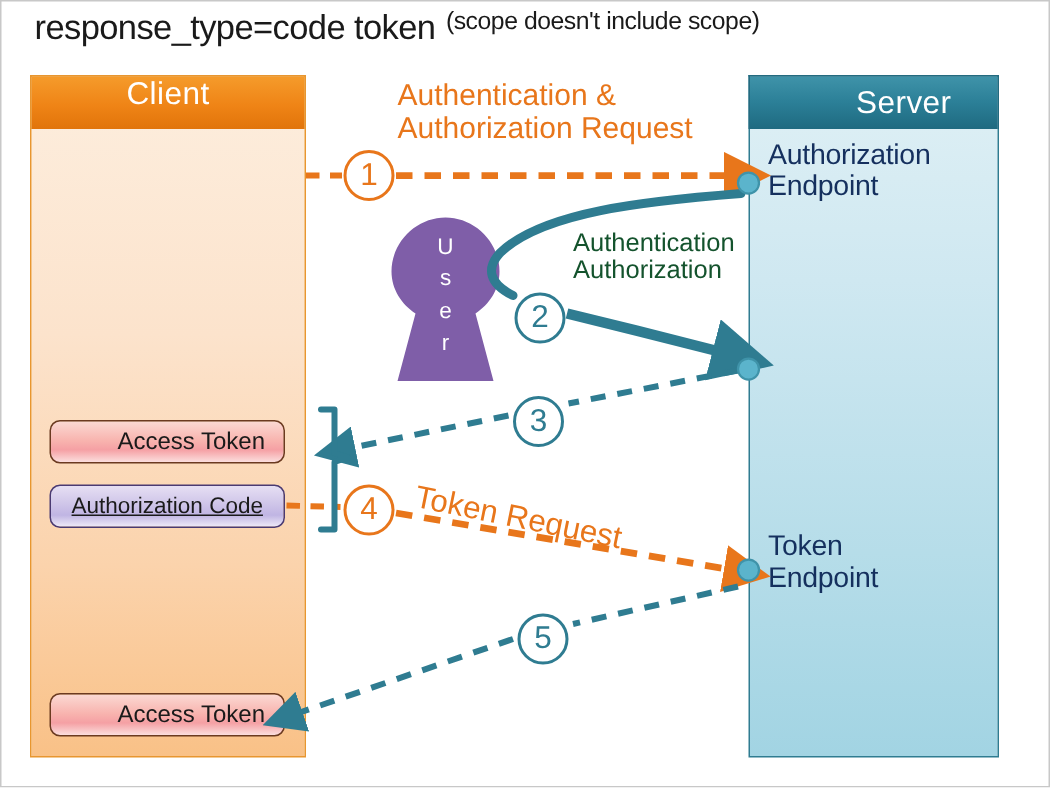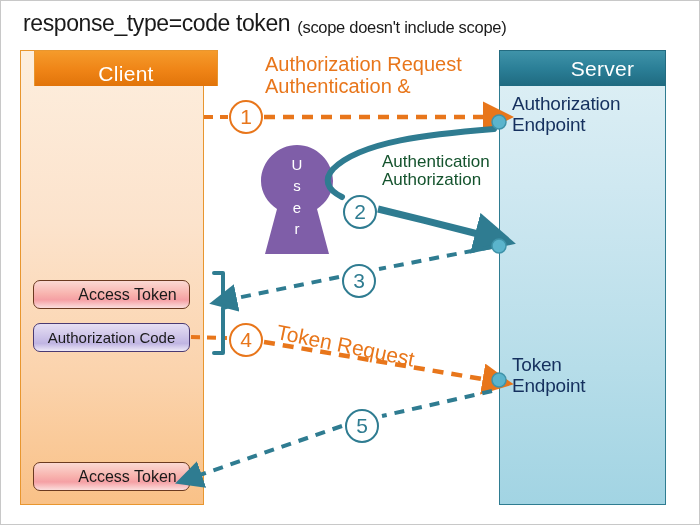--- a/index.html
+++ b/index.html
@@ -19,21 +19,21 @@
   }
 
   
   #title-bar {
     position: absolute;
     left: 22px;
     top: 4px;
     width: 660px;
     height: 32px;
     display: flex;
-    align-items: flex-end;
+    align-items: flex-start;
     white-space: nowrap;
   }
   #title-main {
     font-size: 23px;
     color: #1a1a1a;
     letter-spacing: -0.4px;
   }
   #title-sub {
     font-size: 16.5px;
     color: #1a1a1a;
@@ -47,30 +47,30 @@
     left: 19px;
     top: 49px;
     width: 184px;
     height: 455px;
     box-sizing: border-box;
     border: 1.5px solid #e8962f;
     background: linear-gradient(to bottom, #fdeede 0%, #fce3cc 38%, #fbd3ac 72%, #f9c187 100%);
   }
   #client-header {
     position: absolute;
-    left: 33px;
+    left: 19px;
     top: 49px;
     width: 184px;
     height: 36px;
     box-sizing: border-box;
     background: linear-gradient(to bottom, #f59b2b 0%, #ef8416 55%, #e1740a 100%);
     border: 1.5px solid #e8962f;
     border-bottom: none;
     display: flex;
-    align-items: flex-end;
+    align-items: flex-start;
     justify-content: center;
   }
   #client-header-label {
     color: #ffffff;
     font-size: 21px;
     letter-spacing: 0.3px;
   }
 
   
   #server-box {
@@ -126,21 +126,21 @@
   .chip-access {
     border: 1.6px solid #6b3a20;
     background: linear-gradient(to bottom, #fbd9d3 0%, #f8b3ae 48%, #f5a0a4 70%, #fbdedd 100%);
     padding-left: 32px;
   }
   .chip-code {
     border: 1.6px solid #4a3a72;
     background: linear-gradient(to bottom, #e6dff3 0%, #cdc3e8 48%, #c0b5e3 72%, #eee9f7 100%);
   }
   #chip-access-top  { left: 32px;  top: 279px; width: 157px; height: 29px; font-size: 16px; }
-  #chip-auth-code   { left: 32px;  top: 322px; width: 157px; height: 29px; font-size: 15px; }
+  #chip-auth-code   { left: 32px;  top: 322px; width: 157px; height: 29px; font-size: 15px; text-decoration: underline; }
   #chip-access-bot  { left: 32px;  top: 461px; width: 157px; height: 29px; font-size: 16px; }
 
   
   .flow-label {
     position: absolute;
     line-height: 1.08;
     white-space: nowrap;
   }
   .label-orange { color: #e8761b; }
   .label-teal   { color: #14532d; margin-left: 14px; }
@@ -292,22 +292,22 @@
     </g>
 
     <g>
       <circle cx="498" cy="121" r="7" fill="#5bb4cc" stroke="#3f93a9" stroke-width="1.5"></circle>
       <circle cx="498" cy="245" r="7" fill="#5bb4cc" stroke="#3f93a9" stroke-width="1.5"></circle>
       <circle cx="498" cy="379" r="7" fill="#5bb4cc" stroke="#3f93a9" stroke-width="1.5"></circle>
     </g>
   </svg>
 
   <div class="flow-label label-orange" id="label-step1">
+    <div>Authentication &amp;</div>
     <div>Authorization Request</div>
-    <div>Authentication &amp;</div>
   </div>
   <div class="flow-label label-teal" id="label-step2">
     <div>Authentication</div>
     <div>Authorization</div>
   </div>
   <div class="flow-label label-orange" id="label-step4">Token Request</div>
 
   <div class="step-badge badge-orange" id="badge-1">1</div>
   <div class="step-badge badge-teal" id="badge-2">2</div>
   <div class="step-badge badge-teal" id="badge-3">3</div>

